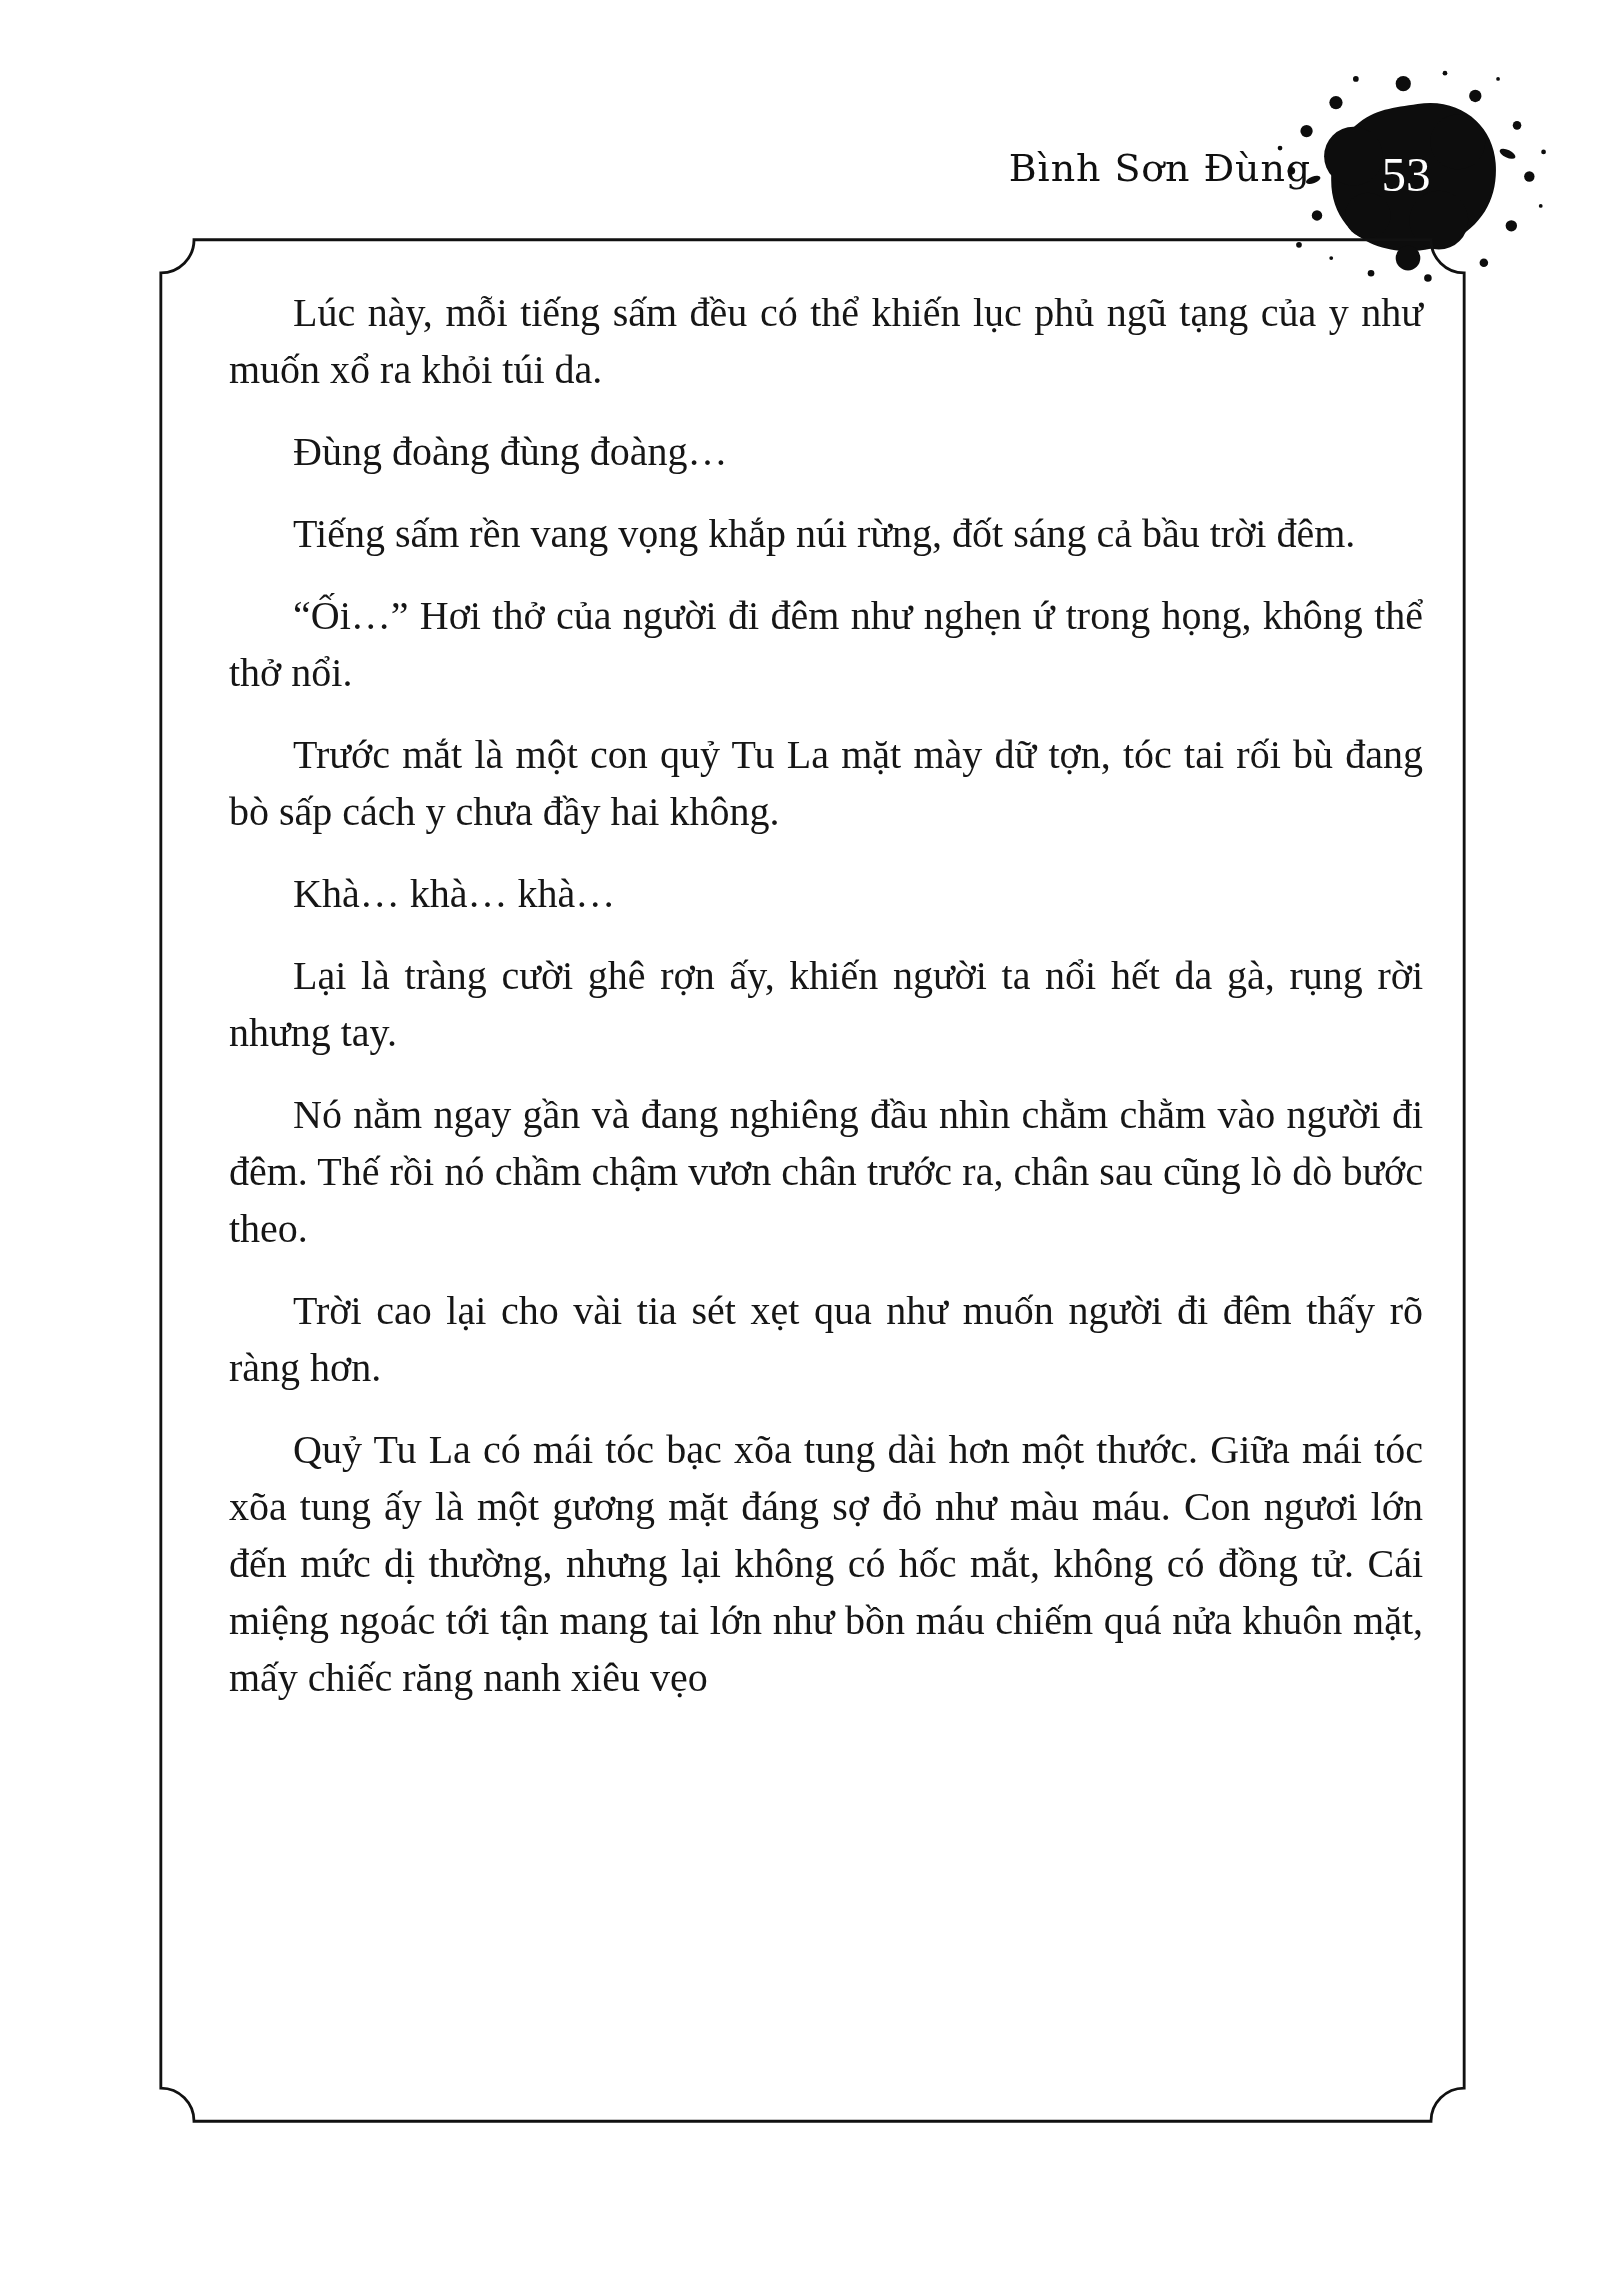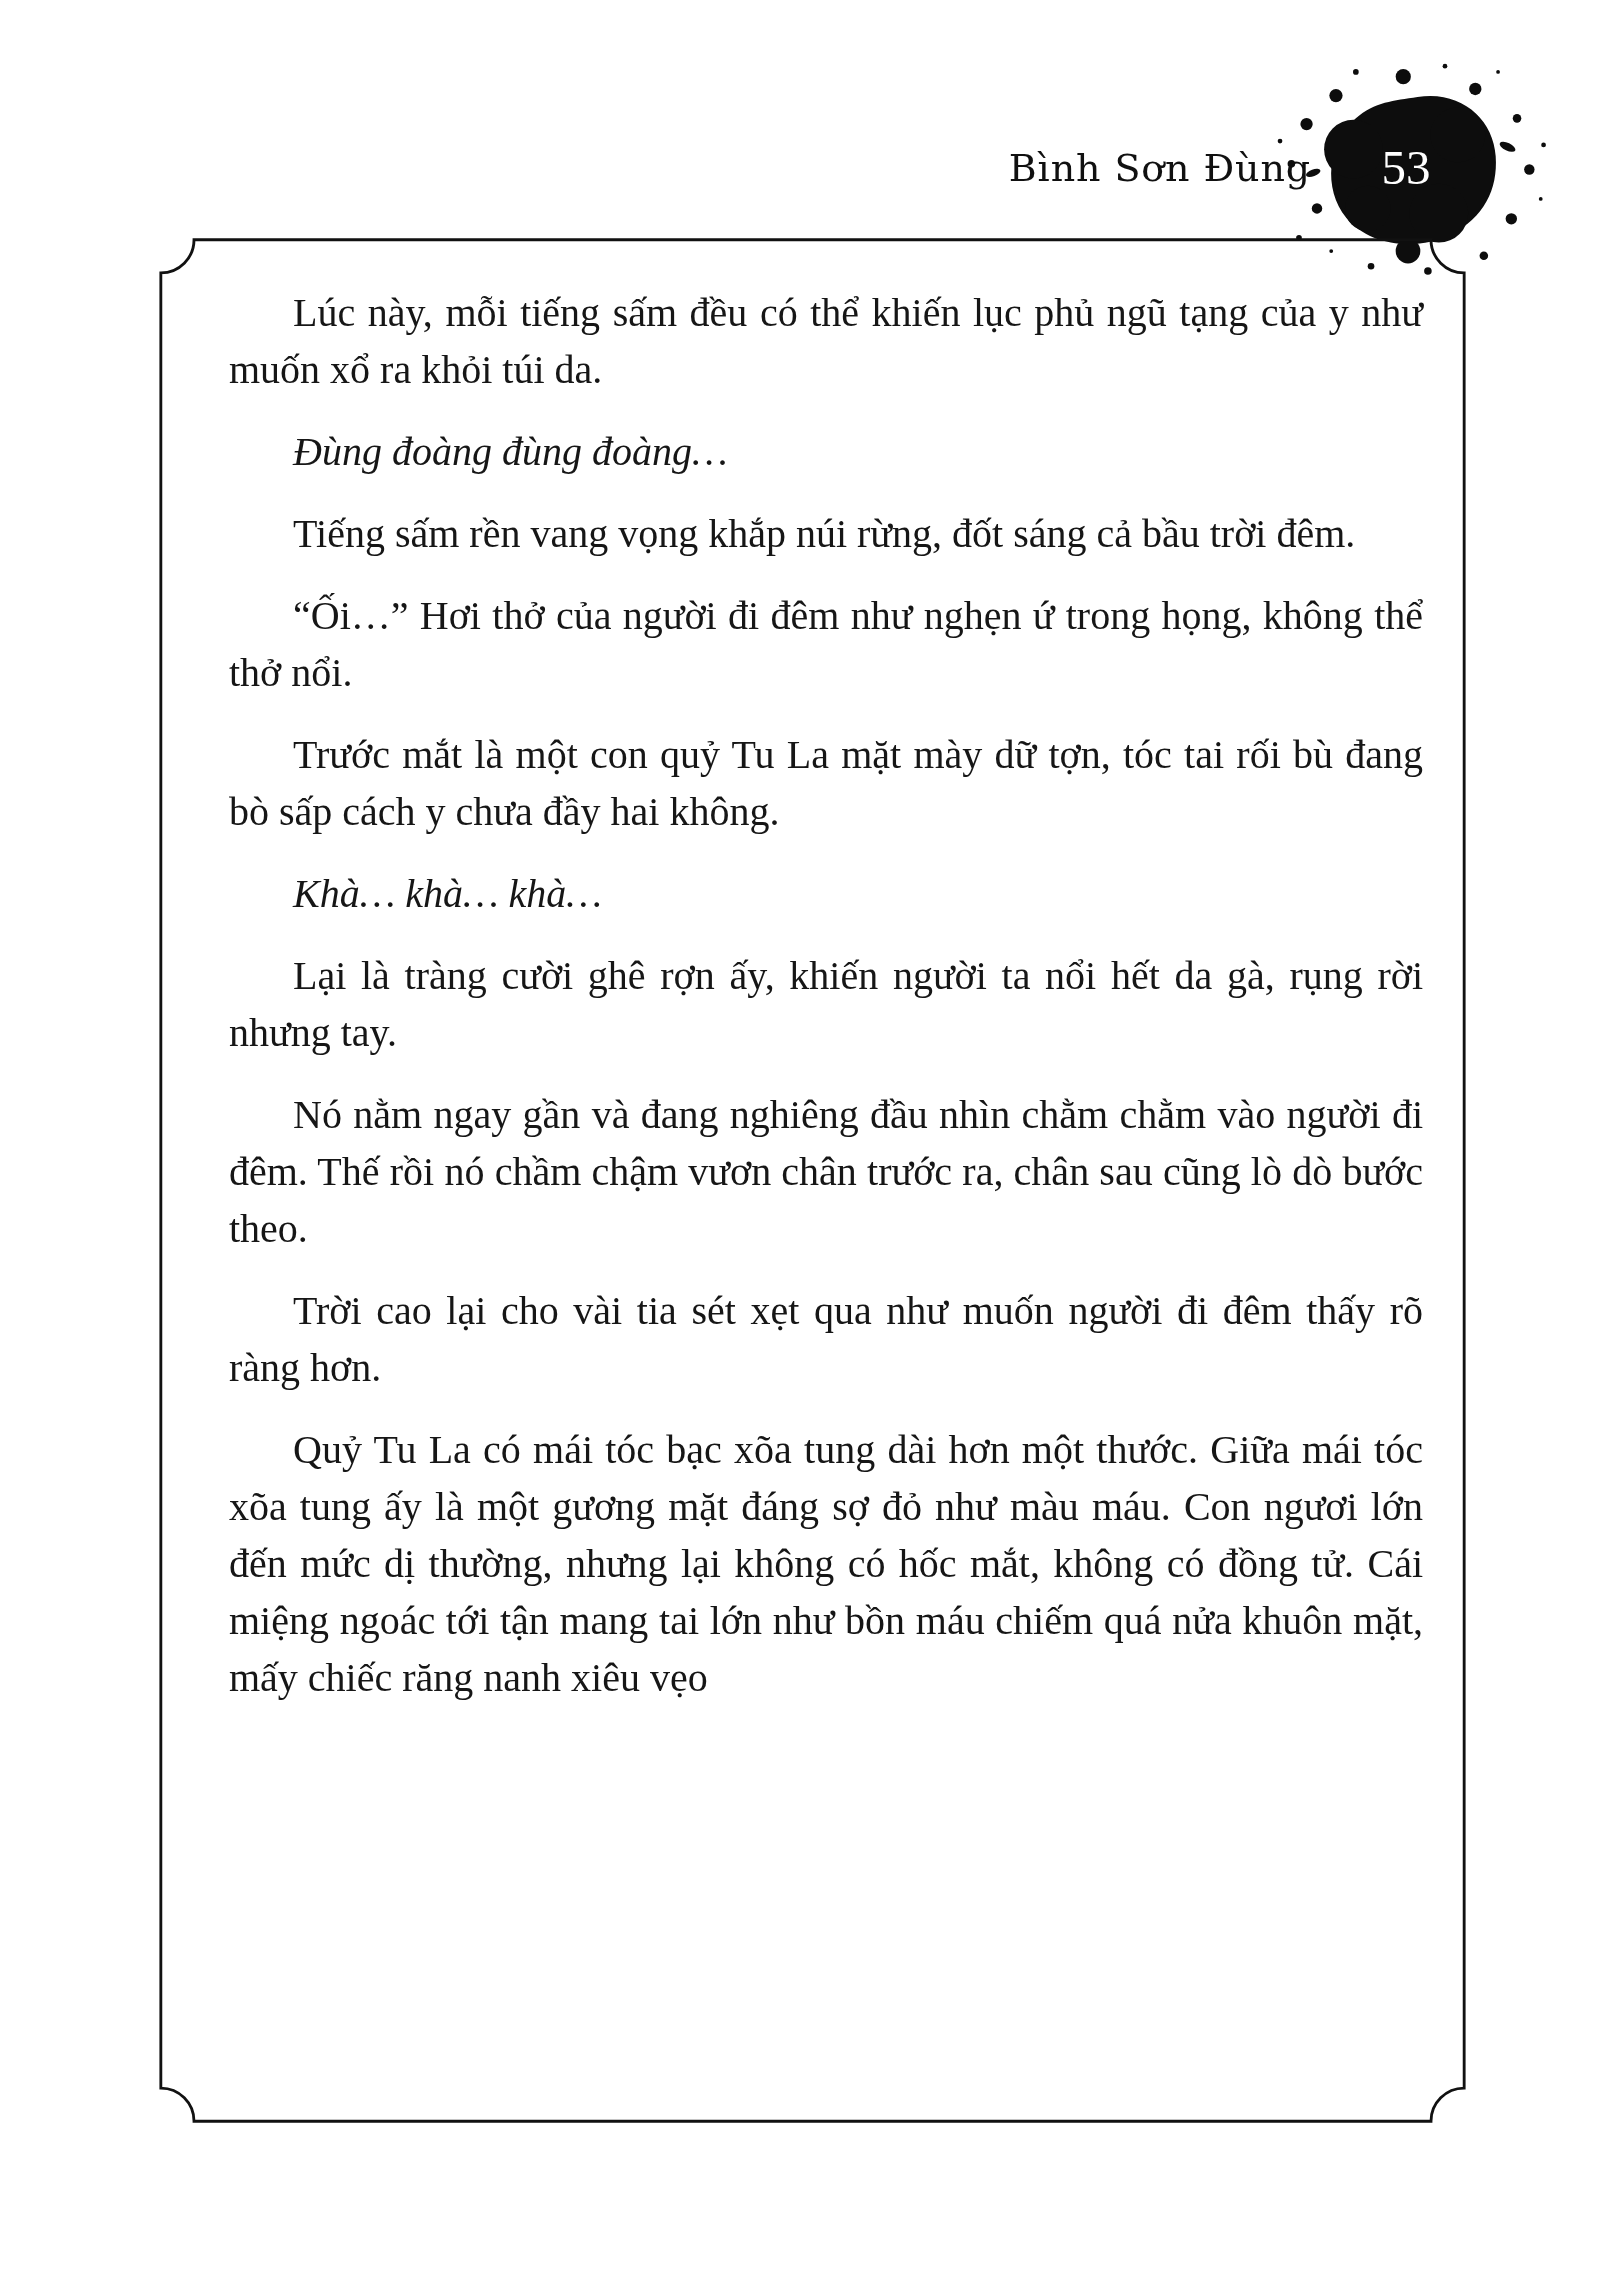--- a/index.html
+++ b/index.html
@@ -23,21 +23,21 @@
     font-size: 38px;
     letter-spacing: 0.9px;
     color: #101010;
     font-family: "DejaVu Serif", "Liberation Serif", serif;
     white-space: nowrap;
   }
 
   .splat-wrap {
     position: absolute;
     left: 1261px;
-    top: 52px;
+    top: 59px;
     width: 294px;
     height: 237px;
   }
   .splat-wrap svg { position: absolute; left: 0; top: 0; }
   .page-number {
     position: absolute;
     left: 107px;
     top: 85px;
     width: 76px;
     text-align: center;
@@ -66,21 +66,20 @@
     line-height: 57px;
     text-align: justify;
     text-align-last: left;
     color: #161616;
   }
   .body-text p {
     text-indent: 64px;
     margin: 0 0 25px 0;
   }
   .body-text p.italic {
-    font-style: italic;
   }
 </style>
 </head>
 <body>
 
 <div class="page">
 
   <div class="header-title">Bình Sơn Đùng</div>
 
   <div class="splat-wrap">

